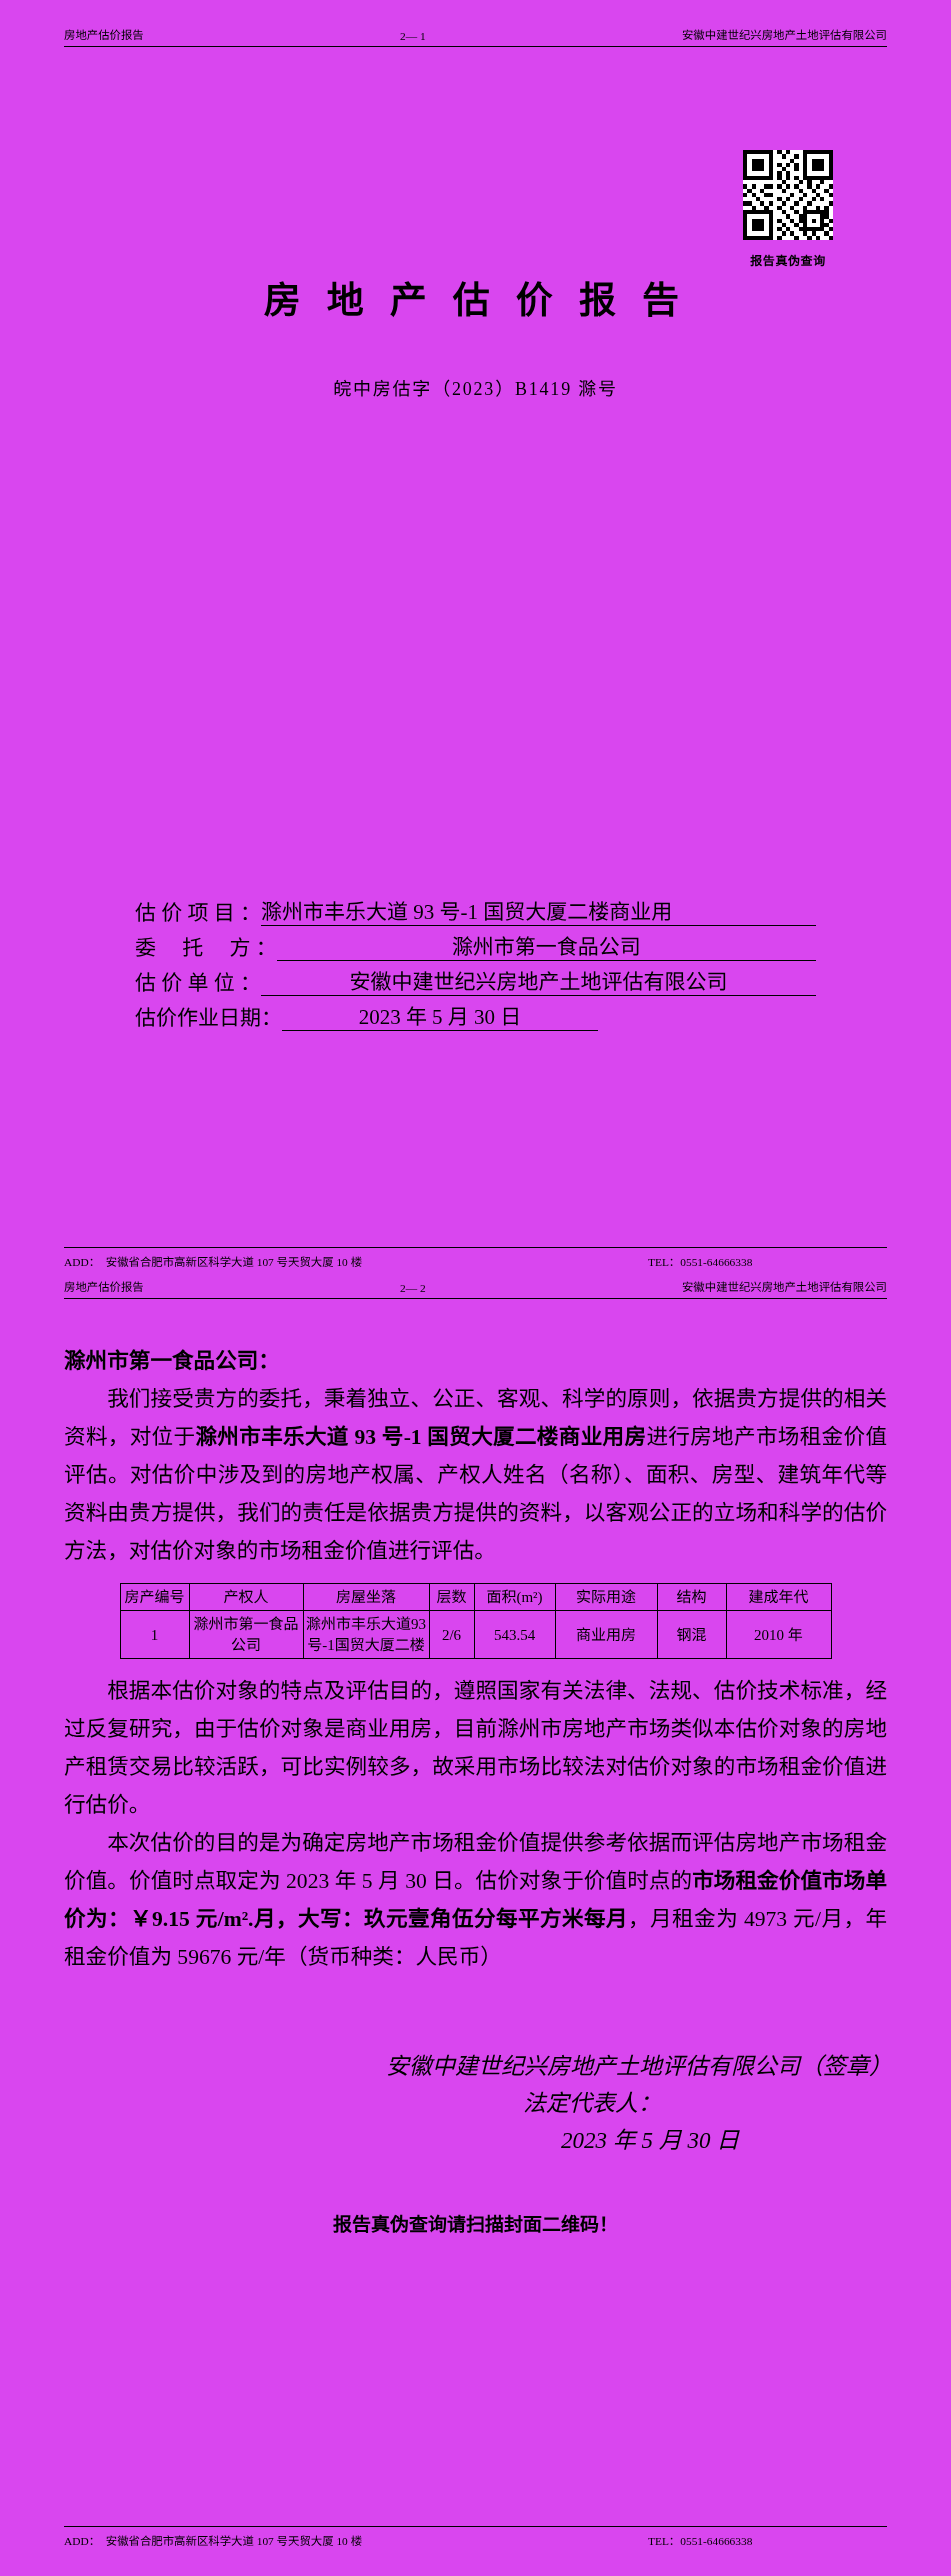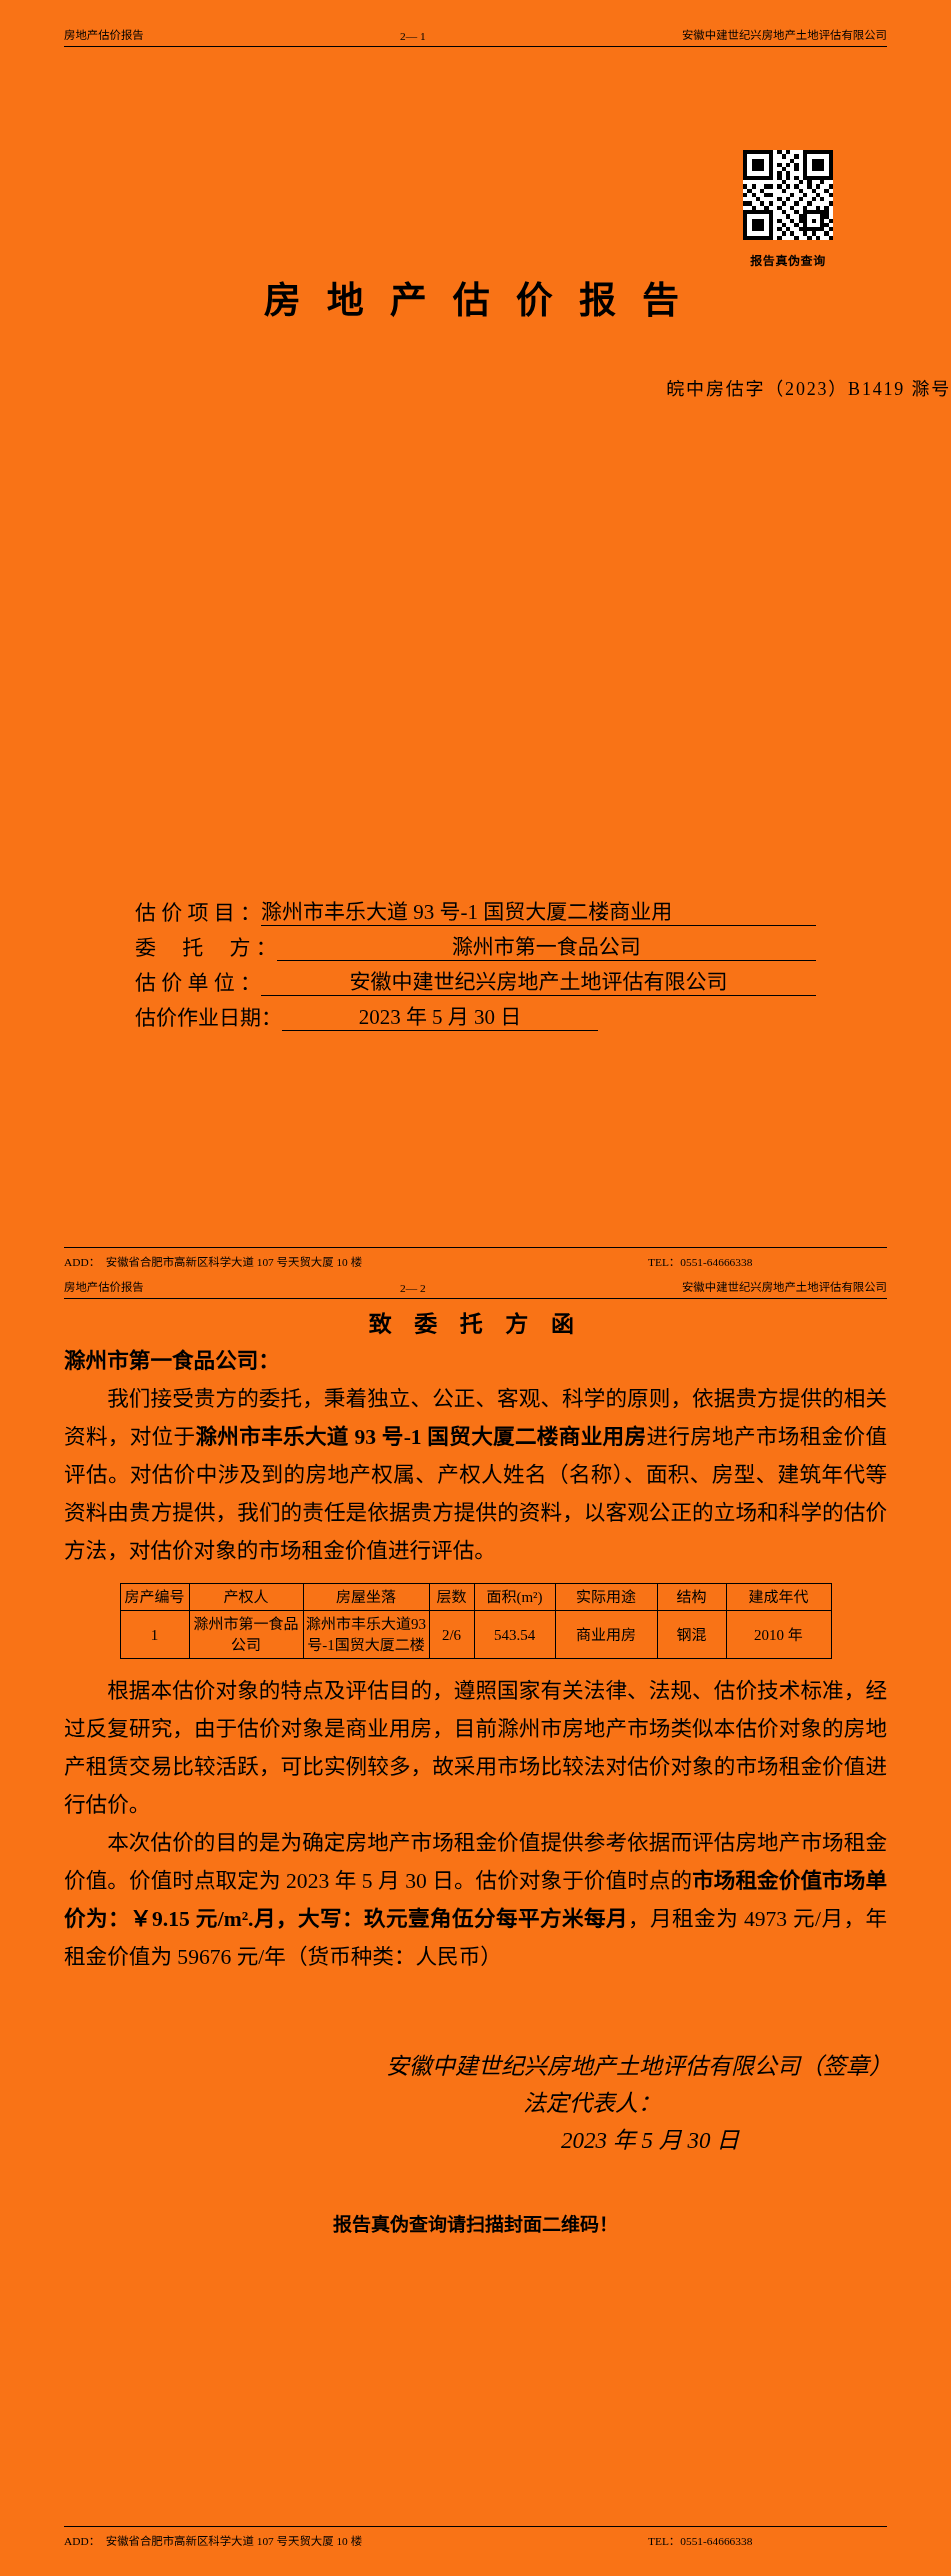--- a/index.html
+++ b/index.html
@@ -2,21 +2,21 @@
 <html lang="zh-CN" style="font-size:9.6px"><head>
 <meta charset="utf-8">
 <style>
   * { margin: 0; padding: 0; box-sizing: border-box; }
   html, body { background: #ffffff; }
   body {
     width: 951px;
     font-family: "Liberation Serif", serif;
     color: #000;
   }
-  .page { position: relative; width: 951px; overflow: hidden; background: #f97316; }
+  .page { position: relative; width: 951px; overflow: hidden; background: #d946ef; }
   #page1 { height: 1271px; }
   #page2 { height: 1305px; }
 
   
   .runhead {
     position: absolute; left: 64px; right: 64px;
     display: flex; justify-content: space-between; align-items: flex-end;
     font-size: 11.4px; padding-bottom: 3.6px; border-bottom: 1.2px solid #000;
   }
   #page1 .runhead { top: 26px; }
@@ -36,21 +36,21 @@
   .qr-label { font-size: 12px; font-weight: bold; margin-top: 11px; letter-spacing: 0.6px; }
 
   
   .p1-title {
     position: absolute; top: 270px; left: 0; width: 100%;
     text-align: center; font-size: 37px; font-weight: bold; letter-spacing: 8.4px;
     white-space: pre;
   }
   .p1-docnum {
     position: absolute; top: 374px; left: 0; width: 100%;
-    text-align: right; font-size: 18px; letter-spacing: 1.8px;
+    text-align: center; font-size: 18px; letter-spacing: 1.8px;
   }
 
   
   .form { position: absolute; left: 135px; top: 891px; width: 681px; font-size: 21px; font-weight: normal; }
   .form-row { display: flex; align-items: flex-end; height: 35px; }
   .form-label { white-space: pre; flex: none; }
   .fl { border-bottom: 1.2px solid #000; display: flex; align-items: flex-end; justify-content: center; overflow: hidden; }
   .fl.left { justify-content: flex-start; }
   .fl .v { white-space: pre; }
   .grow { flex: 1; }
@@ -157,21 +157,20 @@
 </section>
 
 <section class="page" id="page2">
 
   <div class="runhead">
     <span>房地产估价报告</span>
     <span>2— 2</span>
     <span>安徽中建世纪兴房地产土地评估有限公司</span>
   </div>
 
-  <div class="p2-title">致 委 托 方 函</div>
 
   <div class="p2-body">
     <div class="salutation">滁州市第一食品公司：</div>
 
     <p class="para"><span>我们接受贵方的委托，秉着独立、公正、客观、科学的原则，依据贵方提供的相关资料，对位于</span><b>滁州市丰乐大道 93 号-1 国贸大厦二楼商业用房</b><span>进行房地产市场租金价值评估。对估价中涉及到的房地产权属、产权人姓名（名称）、面积、房型、建筑年代等资料由贵方提供，我们的责任是依据贵方提供的资料，以客观公正的立场和科学的估价方法，对估价对象的市场租金价值进行评估。</span></p>
 
 
     <table class="p2-table">
       <colgroup>
         <col style="width:69px">

